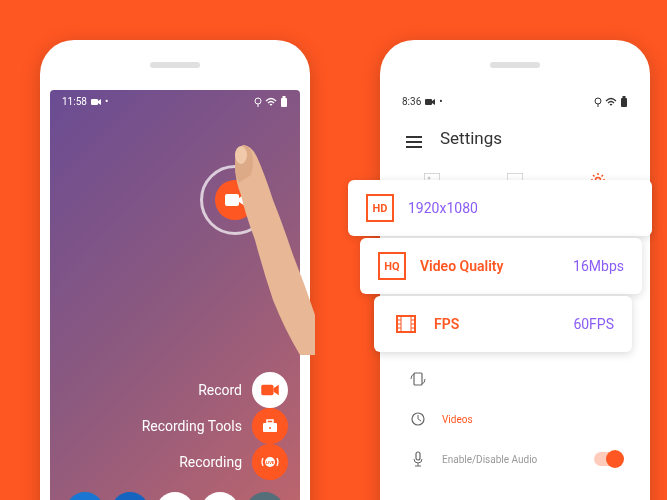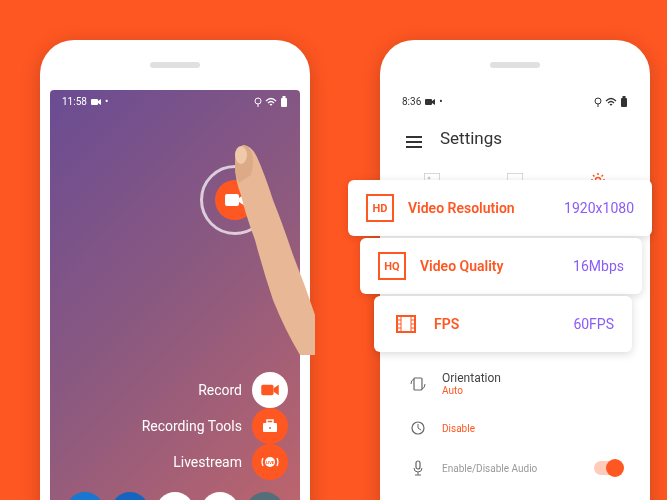--- a/index.html
+++ b/index.html
@@ -106,21 +106,21 @@
           <span>Recording Tools</span>
           <div class="menu-icon" style="background:#ff5722">
             <svg width="16" height="14" viewBox="0 0 16 14">
                 <rect x="1" y="4" width="14" height="9" fill="#fff" rx="1"></rect>
                 <rect x="5" y="1" width="6" height="3" fill="none" stroke="#fff" stroke-width="1.5"></rect>
                 <circle cx="8" cy="9" r="1" fill="#ff5722"></circle>
               </svg>
           </div>
         </div>
         <div class="menu-item">
-          <span>Livestream</span>
+          <span>Recording</span>
           <div class="menu-icon" style="background:#ff5722">
             <svg width="20" height="14" viewBox="0 0 20 14">
                 <circle cx="10" cy="7" r="5" fill="#fff"></circle>
                 <text x="10" y="9" font-size="4" fill="#ff5722" text-anchor="middle" font-weight="bold">LIVE</text>
                 <path d="M3 3 Q1 7 3 11 M17 3 Q19 7 17 11" stroke="#fff" fill="none" stroke-width="1.2"></path>
               </svg>
           </div>
         </div>
       </div>
 
@@ -208,34 +208,30 @@
       </div>
 
       <div class="settings-list">
         <div class="setting-row">
           <div class="setting-icon">
               <svg width="16" height="16" viewBox="0 0 16 16">
                 <rect x="4" y="2" width="8" height="12" fill="none" stroke="#666" stroke-width="1.2" rx="1"></rect>
                 <path d="M1 8 Q1 4 4 3 M15 8 Q15 12 12 13" stroke="#666" fill="none"></path>
               </svg>
             </div>
-          <div class="setting-text">
-            <div class="setting-label">Orientation</div>
-            <div class="setting-value">Auto</div>
-          </div>
         </div>
         <div class="setting-row">
           <div class="setting-icon">
               <svg width="16" height="16" viewBox="0 0 16 16">
                 <circle cx="8" cy="8" r="6" fill="none" stroke="#666" stroke-width="1.2"></circle>
                 <path d="M8 8 L8 4 M8 8 L11 10" stroke="#666"></path>
               </svg>
             </div>
           <div class="setting-text">
-            <div class="setting-value">Disable</div>
+            <div class="setting-value">Videos</div>
           </div>
         </div>
         <div class="setting-row">
           <div class="setting-icon">
               <svg width="12" height="16" viewBox="0 0 12 16">
                 <rect x="4" y="1" width="4" height="8" fill="none" stroke="#666" stroke-width="1.2" rx="2"></rect>
                 <path d="M2 8 Q2 12 6 12 Q10 12 10 8 M6 12 L6 15 M3 15 L9 15" stroke="#666" fill="none"></path>
               </svg>
             </div>
           <div class="setting-text">
@@ -244,21 +240,20 @@
           <div class="toggle"></div>
         </div>
 
       </div>
     </div>
   </div>
 </div>
 
 <div class="card card1">
   <div class="card-icon">HD</div>
-  <div class="card-label">Video Resolution</div>
   <div class="card-value">1920x1080</div>
 </div>
 <div class="card card2">
   <div class="card-icon">HQ</div>
   <div class="card-label">Video Quality</div>
   <div class="card-value">16Mbps</div>
 </div>
 <div class="card card3">
   <div class="card-icon" style="border:none">
       <svg width="22" height="22" viewBox="0 0 22 22">

